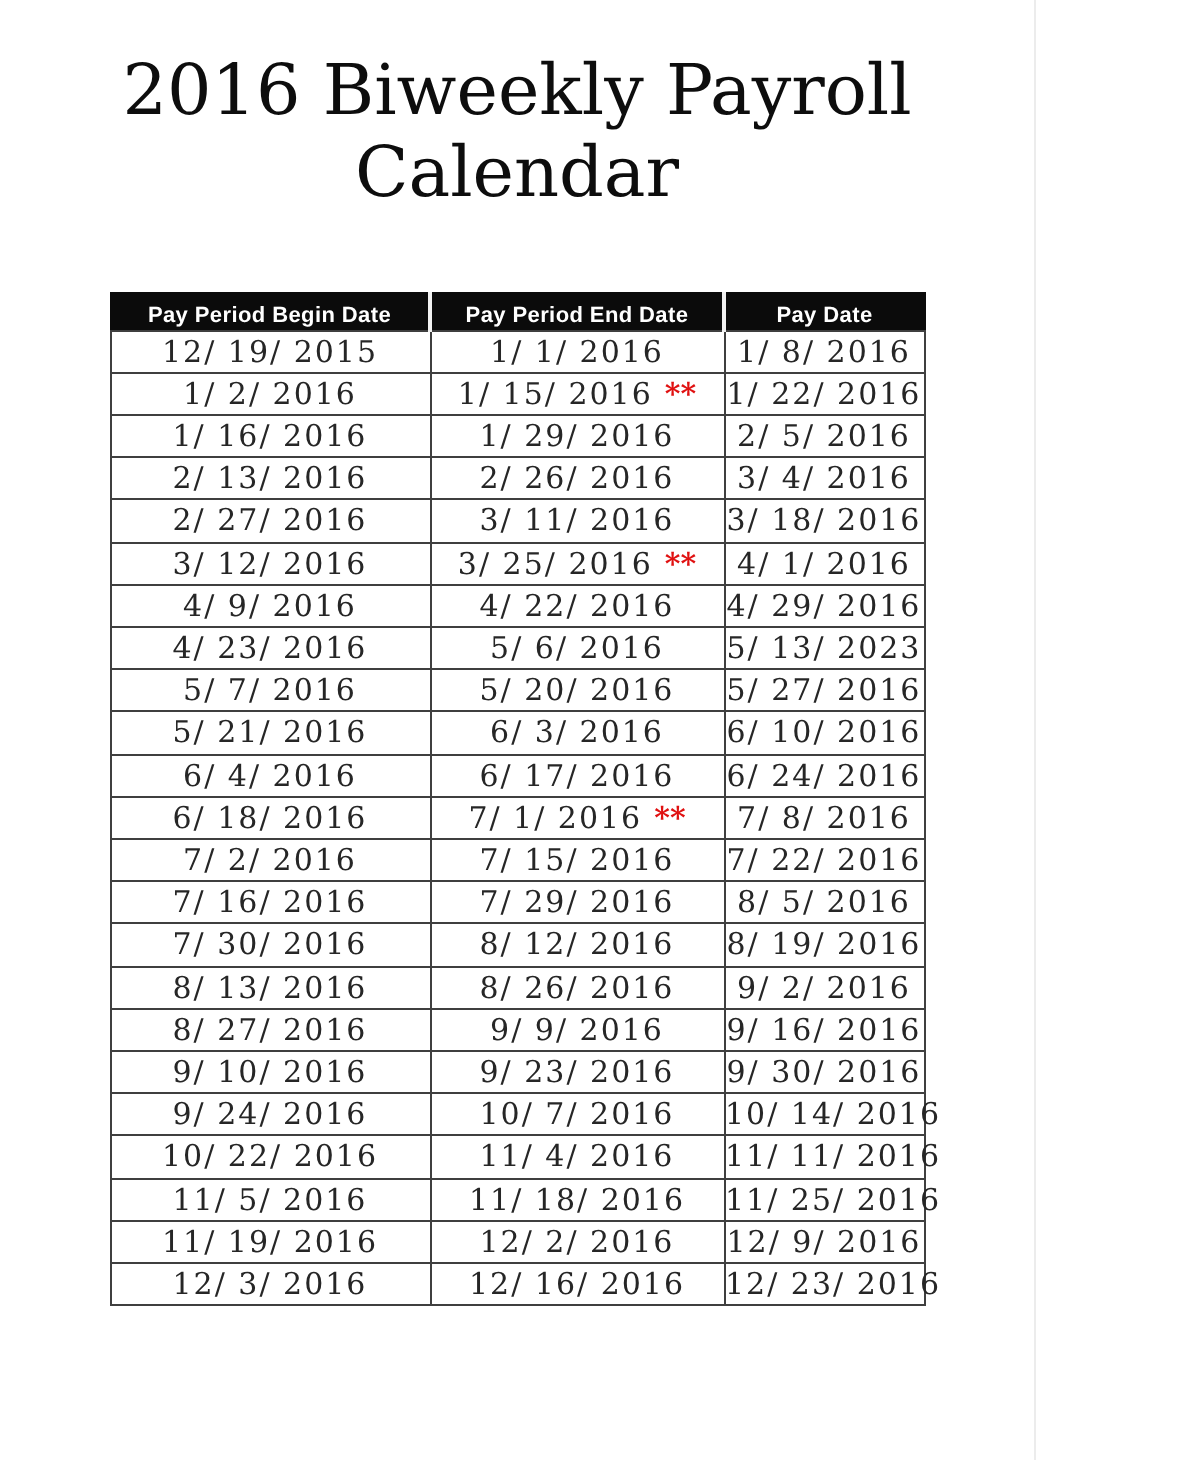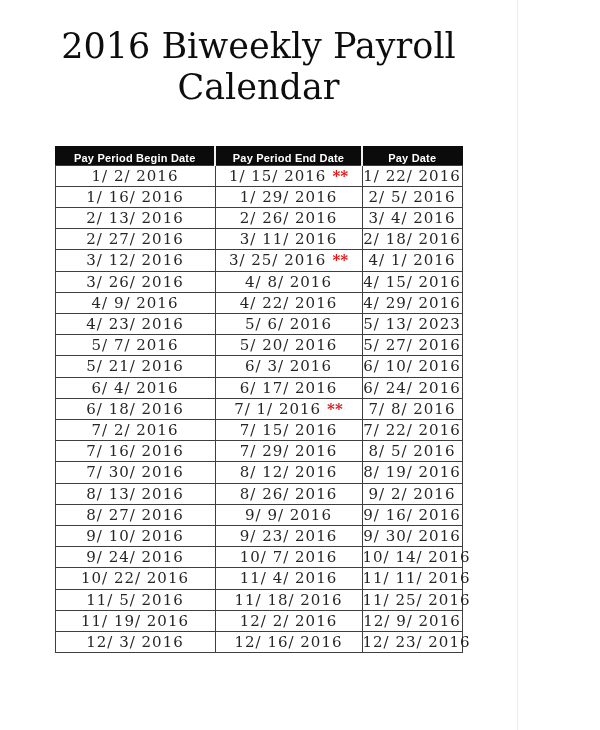--- a/index.html
+++ b/index.html
@@ -85,48 +85,48 @@
     </colgroup>
     <thead>
       <tr>
         <th>Pay Period Begin Date</th>
         <th>Pay Period End Date</th>
         <th>Pay Date</th>
       </tr>
     </thead>
     <tbody>
         <tr>
+          <td><span>12/ 19/ 2015</span></td>
+          <td><span>1/ 1/ 2016</span></td>
+          <td><span>1/ 8/ 2016</span></td>
+        </tr>
+        <tr>
           <td><span>1/ 2/ 2016</span></td>
           <td><span>1/ 15/ 2016</span><span class="note-marker">**</span></td>
           <td><span>1/ 22/ 2016</span></td>
         </tr>
         <tr>
           <td><span>1/ 16/ 2016</span></td>
           <td><span>1/ 29/ 2016</span></td>
           <td><span>2/ 5/ 2016</span></td>
         </tr>
         <tr>
           <td><span>2/ 13/ 2016</span></td>
           <td><span>2/ 26/ 2016</span></td>
           <td><span>3/ 4/ 2016</span></td>
         </tr>
         <tr>
           <td><span>2/ 27/ 2016</span></td>
           <td><span>3/ 11/ 2016</span></td>
-          <td><span>2/ 18/ 2016</span></td>
+          <td><span>3/ 18/ 2016</span></td>
         </tr>
         <tr>
           <td><span>3/ 12/ 2016</span></td>
           <td><span>3/ 25/ 2016</span><span class="note-marker">**</span></td>
           <td><span>4/ 1/ 2016</span></td>
-        </tr>
-        <tr>
-          <td><span>3/ 26/ 2016</span></td>
-          <td><span>4/ 8/ 2016</span></td>
-          <td><span>4/ 15/ 2016</span></td>
         </tr>
         <tr>
           <td><span>4/ 9/ 2016</span></td>
           <td><span>4/ 22/ 2016</span></td>
           <td><span>4/ 29/ 2016</span></td>
         </tr>
         <tr>
           <td><span>4/ 23/ 2016</span></td>
           <td><span>5/ 6/ 2016</span></td>
           <td><span>5/ 13/ 2023</span></td>

